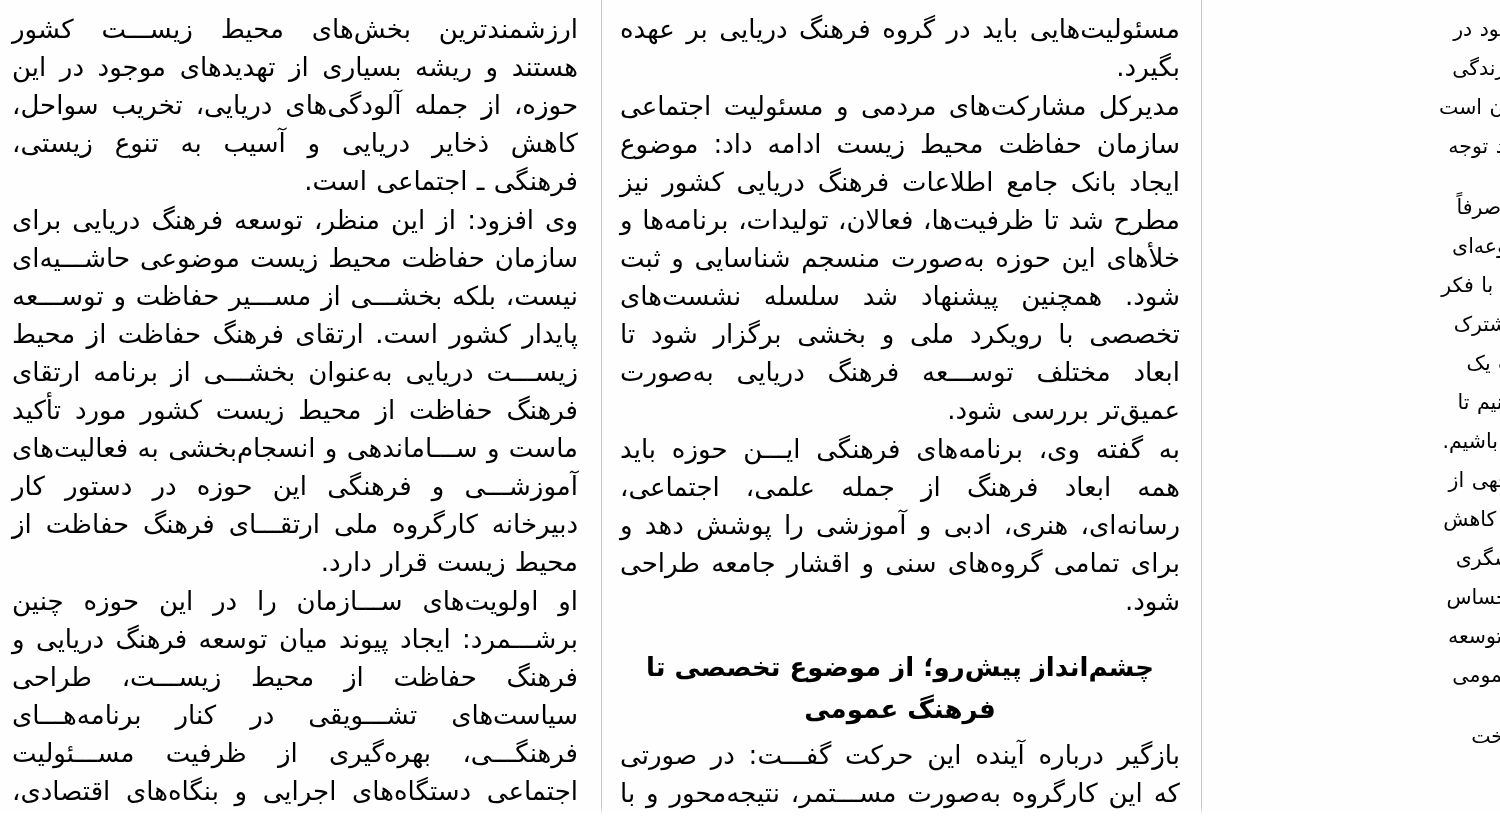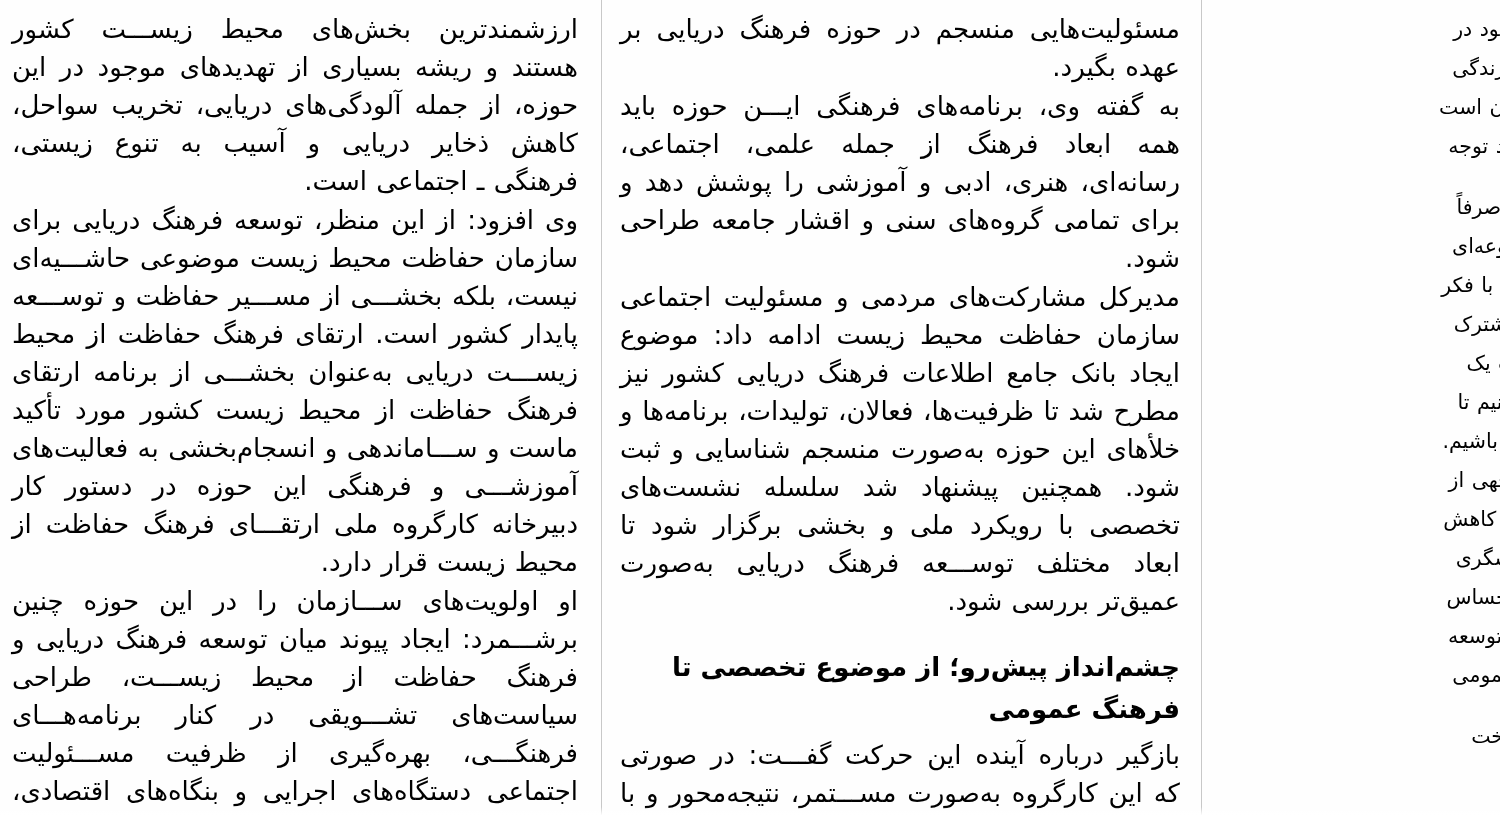--- a/index.html
+++ b/index.html
@@ -71,21 +71,21 @@
   .col-left p.para {
     text-align: justify;
   }
   .spacer-md { height: 22px; }
 
   h2.subhead {
     margin: 26px 0 6px 0;
     font-size: 26px;
     line-height: 42px;
     font-weight: bold;
-    text-align: right;
+    text-align: center;
     font-family: "DejaVu Sans", "Liberation Sans", sans-serif;
   }
 
   
   .col-right .clip {
     margin-right: -86px;
     width: 374px;
   }
   .col-right p.para {
     font-size: 20.5px;
@@ -133,23 +133,23 @@
       <p class="para">ی، گردشگری</p>
       <p class="para">رم‌های حساس</p>
       <p class="para">بنابراین توسعه</p>
       <p class="para">ساز‌ی عمومی</p>
       <div class="spacer-md"></div>
       <p class="para">ز‌د ســـاخت</p>
     </div>
   </div>
 
   <div class="column col-mid">
-    <p class="para">مسئولیت‌هایی منسجم در حوزه فرهنگ دریایی بر عهده بگیرد.</p>
+    <p class="para">مسئولیت‌هایی باید در گروه فرهنگ دریایی بر عهده بگیرد.</p>
+    <p class="para">مدیرکل مشارکت‌های مردمی و مسئولیت اجتماعی سازمان حفاظت محیط زیست ادامه داد: موضوع ایجاد بانک جامع اطلاعات فرهنگ دریایی کشور نیز مطرح شد تا ظرفیت‌ها، فعالان، تولیدات، برنامه‌ها و خلأهای این حوزه به‌صورت منسجم شناسایی و ثبت شود. همچنین پیشنهاد شد سلسله نشست‌های تخصصی با رویکرد ملی و بخشی برگزار شود تا ابعاد مختلف توســـعه فرهنگ دریایی به‌صورت عمیق‌تر بررسی شود.</p>
     <p class="para">به گفته وی، برنامه‌های فرهنگی ایـــن حوزه باید همه ابعاد فرهنگ از جمله علمی، اجتماعی، رسانه‌ای، هنری، ادبی و آموزشی را پوشش دهد و برای تمامی گروه‌های سنی و اقشار جامعه طراحی شود.</p>
-    <p class="para">مدیرکل مشارکت‌های مردمی و مسئولیت اجتماعی سازمان حفاظت محیط زیست ادامه داد: موضوع ایجاد بانک جامع اطلاعات فرهنگ دریایی کشور نیز مطرح شد تا ظرفیت‌ها، فعالان، تولیدات، برنامه‌ها و خلأهای این حوزه به‌صورت منسجم شناسایی و ثبت شود. همچنین پیشنهاد شد سلسله نشست‌های تخصصی با رویکرد ملی و بخشی برگزار شود تا ابعاد مختلف توســـعه فرهنگ دریایی به‌صورت عمیق‌تر بررسی شود.</p>
     <h2 class="subhead">چشم‌انداز پیش‌رو؛ از موضوع تخصصی تا فرهنگ عمومی</h2>
     <p class="para">بازگیر درباره آینده این حرکت گفـــت: در صورتی که این کارگروه به‌صورت مســـتمر، نتیجه‌محور و با تقســـیم کار مشـــخص پیش برود، می‌توان آینده‌ای امیدوارکننده برای توسعه فرهنگ دریایی کشور ترسیم کرد.</p>
   </div>
 
   <div class="column col-left">
     <p class="para first-indent">ارزشمندترین بخش‌های محیط زیســـت کشور هستند و ریشه بسیاری از تهدیدهای موجود در این حوزه، از جمله آلودگی‌های دریایی، تخریب سواحل، کاهش ذخایر دریایی و آسیب به تنوع زیستی، فرهنگی ـ اجتماعی است.</p>
     <p class="para">وی افزود: از این منظر، توسعه فرهنگ دریایی برای سازمان حفاظت محیط زیست موضوعی حاشـــیه‌ای نیست، بلکه بخشـــی از مســـیر حفاظت و توســـعه پایدار کشور است. ارتقای فرهنگ حفاظت از محیط زیســـت دریایی به‌عنوان بخشـــی از برنامه ارتقای فرهنگ حفاظت از محیط زیست کشور مورد تأکید ماست و ســـاماندهی و انسجام‌بخشی به فعالیت‌های آموزشـــی و فرهنگی این حوزه در دستور کار دبیرخانه کارگروه ملی ارتقـــای فرهنگ حفاظت از محیط زیست قرار دارد.</p>
     <p class="para">او اولویت‌های ســـازمان را در این حوزه چنین برشـــمرد: ایجاد پیوند میان توسعه فرهنگ دریایی و فرهنگ حفاظت از محیط زیســـت، طراحی سیاست‌های تشـــویقی در کنار برنامه‌هـــای فرهنگـــی، بهره‌گیری از ظرفیت مســـئولیت اجتماعی دستگاه‌های اجرایی و بنگاه‌های اقتصادی، توجه جدی به مشـــارکت مردمی و نقش نهادهای مدنی، نخبگان و جوامع محلی ســـاحلی و نیز توجه به دانش بومی، تاریخ</p>
   </div>
 

